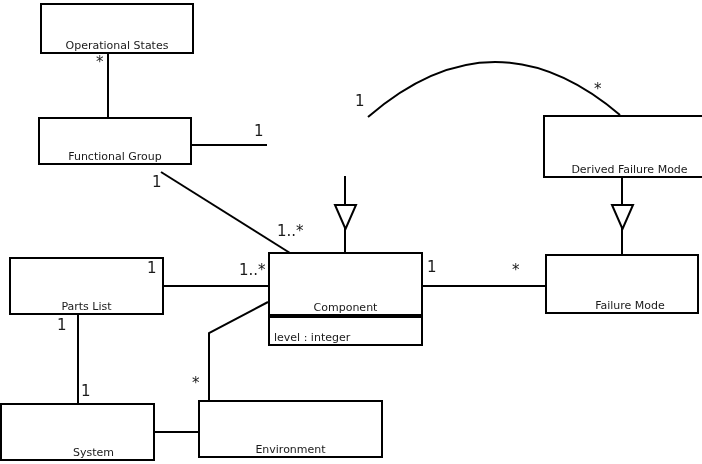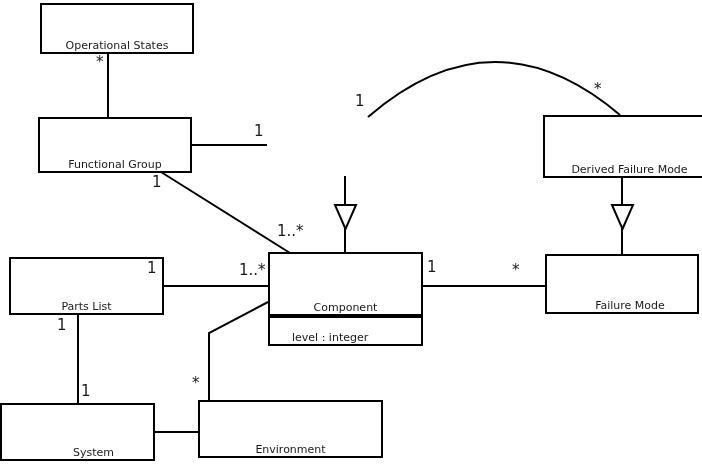--- a/index.html
+++ b/index.html
@@ -20,21 +20,21 @@
     border: 2px solid #000000;
     display: flex;
     align-items: flex-end;
     justify-content: center;
     font-size: 11px;
     line-height: 1.1;
     white-space: nowrap;
   }
   .box.attr {
     justify-content: flex-start;
-    padding-left: 22px;
+    padding-left: 4px;
   }
   .mult {
     position: absolute;
     font-size: 15px;
     line-height: 1;
     white-space: nowrap;
   }
 </style>
 </head>
 <body>
@@ -65,21 +65,21 @@
 
     <polyline points="268,302 209,333 209,401" fill="none" stroke="#000" stroke-width="2"></polyline>
 
     <line x1="153" y1="432" x2="199" y2="432" stroke="#000" stroke-width="2"></line>
   </svg>
 
   <div class="box" style="left:40px; top:3px; width:154px; height:51px;">
     <span>Operational States</span>
   </div>
 
-  <div class="box" style="left:38px; top:117px; width:154px; height:56px;">
+  <div class="box" style="left:38px; top:117px; width:154px; height:48px;">
     <span>Functional Group</span>
   </div>
 
 
   <div class="box" style="left:543px; top:115px; width:173px; height:63px;">
     <span>Derived Failure Mode</span>
   </div>
 
   <div class="box" style="left:9px; top:257px; width:155px; height:58px;">
     <span>Parts List</span>

